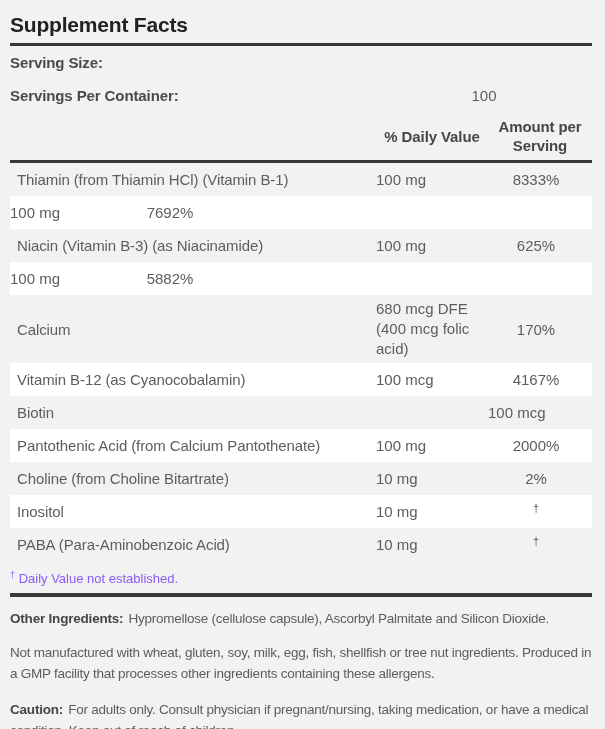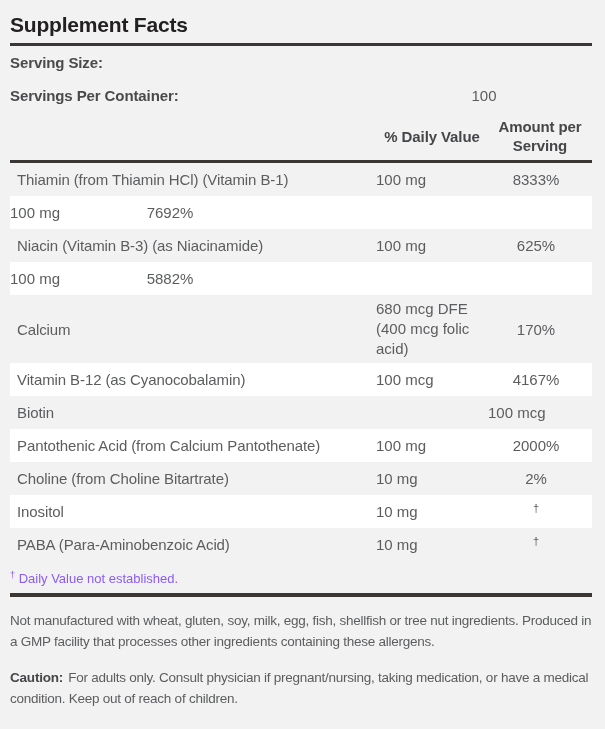--- a/index.html
+++ b/index.html
@@ -203,18 +203,19 @@
         <div class="cell amt">10 mg</div>
         <div class="cell dv dagger">†</div>
       </div>
     </div>
 
     <div class="footnote"><sup>†</sup> <span>Daily Value not established.</span></div>
 
     <div class="rule thick"></div>
 
     <div class="bottom">
+      <p class="para"><strong>Other Ingredients:</strong><span>Hypromellose (cellulose capsule), Ascorbyl Palmitate and Silicon Dioxide.</span></p>
       <p class="para allergens">Not manufactured with wheat, gluten, soy, milk, egg, fish, shellfish or tree nut ingredients. Produced in a GMP facility that processes other ingredients containing these allergens.</p>
       <p class="para caution"><strong>Caution:</strong><span>For adults only. Consult physician if pregnant/nursing, taking medication, or have a medical condition. Keep out of reach of children.</span></p>
     </div>
 
   </div>
 </div>
 
 </body></html>

